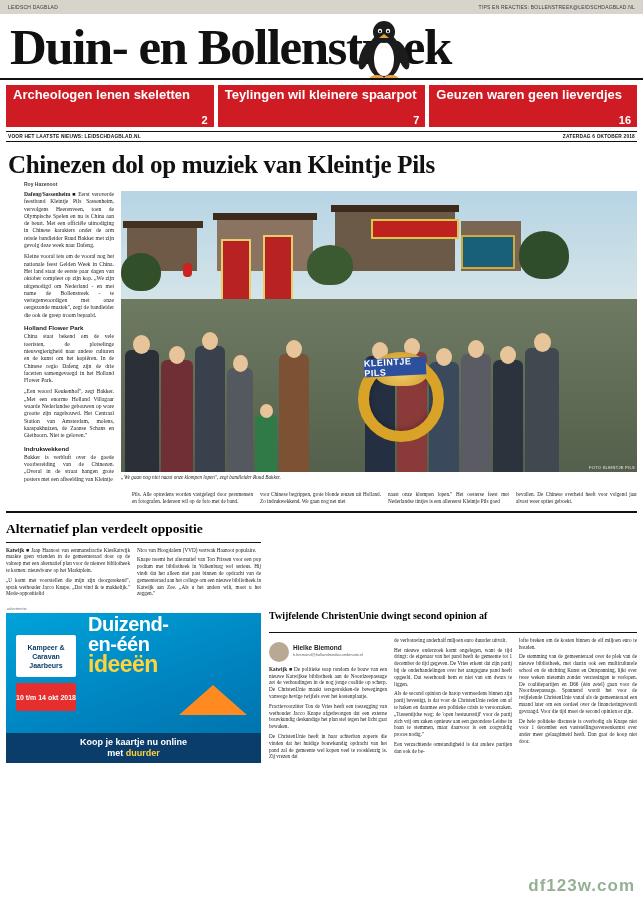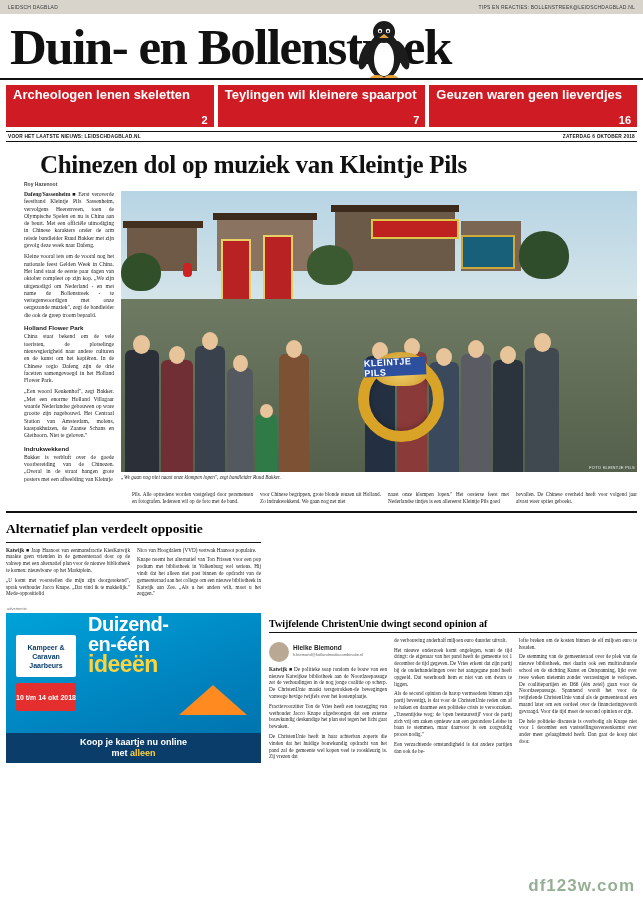--- a/index.html
+++ b/index.html
@@ -67,21 +67,21 @@
     height: 11px;
     font-family: "Liberation Sans", sans-serif;
     font-size: 4.8px; font-weight: bold; letter-spacing: .2px;
     text-transform: uppercase; color: #111;
     padding: 0 2px;
   }
 
   
   .lead-head {
     font-size: 25px; font-weight: bold; color: #111;
-    padding: 9px 0 2px 40px; letter-spacing: -.3px;
+    padding: 9px 0 2px 8px; letter-spacing: -.3px;
   }
   .byline {
     font-family: "Liberation Sans", sans-serif;
     font-size: 5px; font-weight: bold; color: #444;
     padding-left: 24px; padding-bottom: 4px;
   }
 
   
   .lead-wrap { display: flex; padding: 0 6px; gap: 7px; }
   .lead-col {
@@ -144,21 +144,21 @@
   
   .lower { display: flex; padding: 0 6px; gap: 8px; margin-top: 4px; align-items: flex-end; }
   .lower-left { width: 255px; }
   .lower-right { flex: 1; }
 
   .sec-head {
     font-size: 13.5px; font-weight: bold; padding: 4px 0 5px;
     border-bottom: 1px solid #111; margin-bottom: 4px;
   }
   .kicker {
-    font-size: 10px; font-weight: bold; padding: 4px 0 3px;
+    font-size: 10px; font-weight: bold; padding: 4px 0 11px;
     border-bottom: 1px solid #111; margin-bottom: 4px;
   }
   .big-head {
     font-size: 22px; font-weight: bold; line-height: 23px;
     letter-spacing: -.4px; margin: 4px 0 7px;
   }
 
   .cols2 { display: flex; gap: 7px; }
   .cols3 { display: flex; gap: 7px; }
   .col {
@@ -409,21 +409,21 @@
         <div class="ad-title">
           <div>Duizend-</div>
           <div>en-één</div>
           <div class="ideeen">ideeën</div>
         </div>
         <div class="ad-tent"></div>
         <div class="ad-cta">
           <div>
             <div>Koop je kaartje nu online</div>
             <div>
-              <span>met </span><span class="korting">alleen</span>
+              <span>met </span><span class="korting">duurder</span>
             </div>
           </div>
         </div>
       </div>
     </div>
 
     <div class="lower-right">
       <div class="kicker">Twijfelende ChristenUnie dwingt second opinion af</div>
 
       <div class="cols3">

